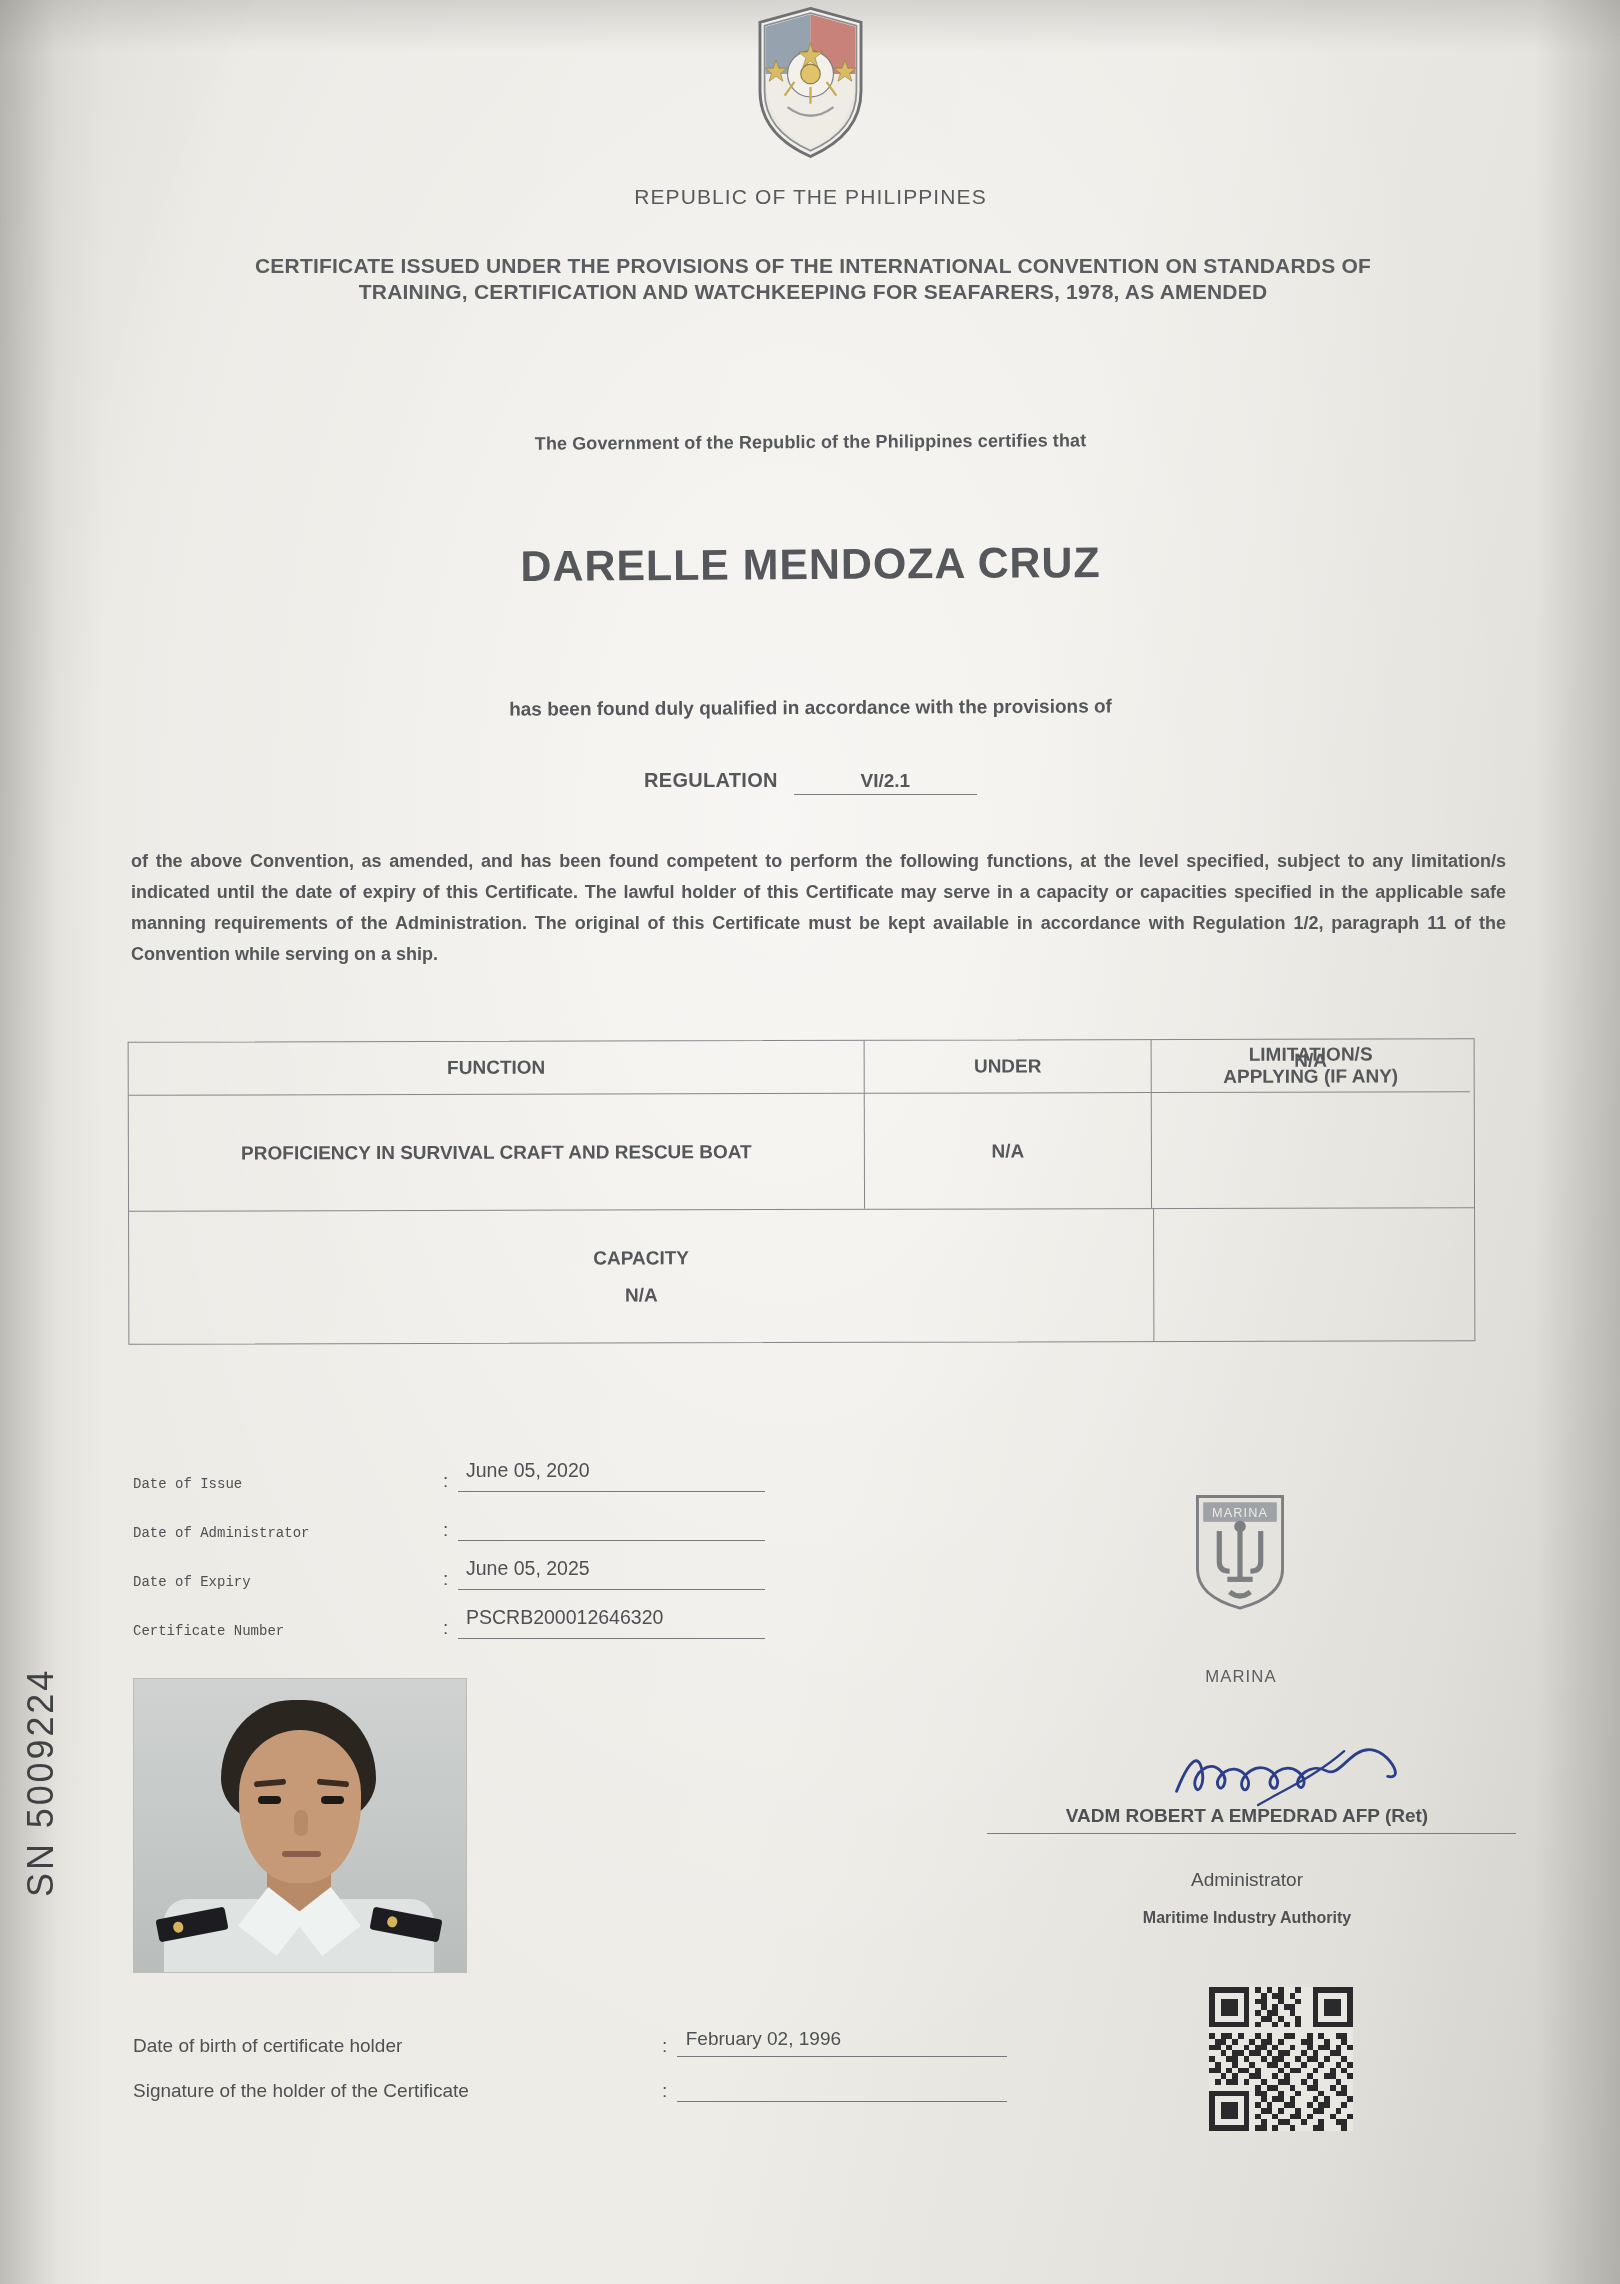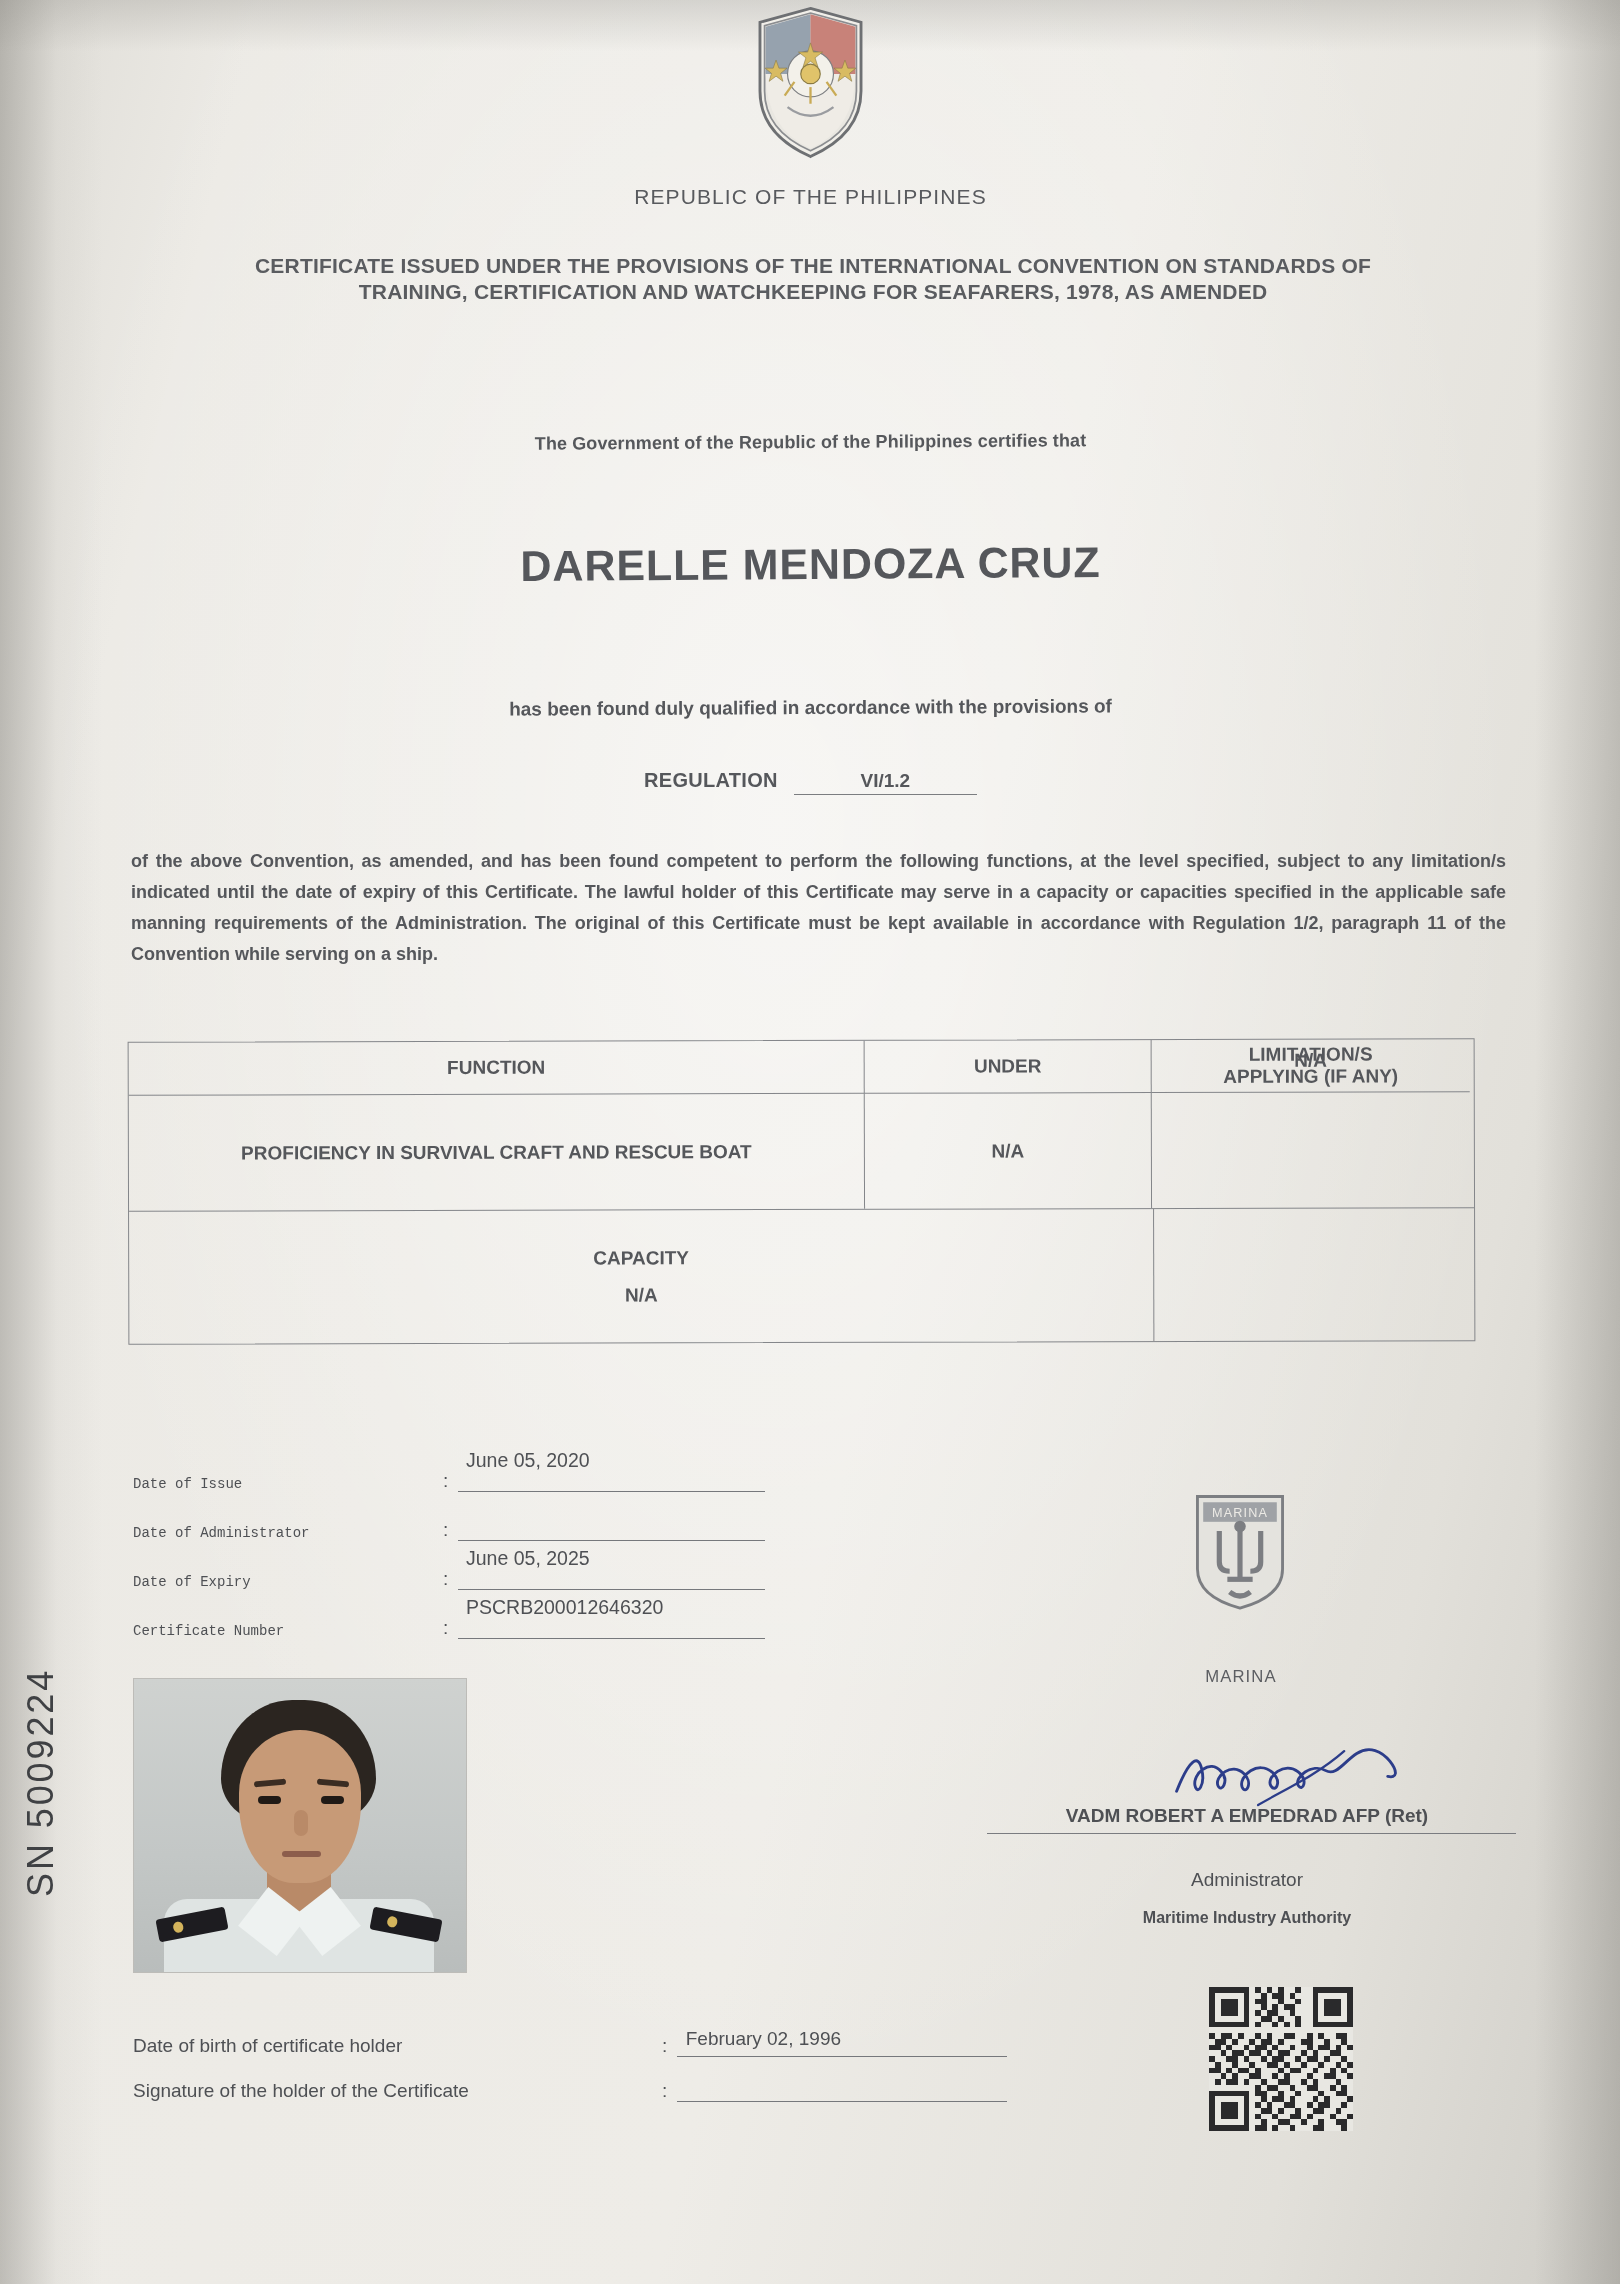--- a/index.html
+++ b/index.html
@@ -211,21 +211,21 @@
     display: flex;
     align-items: flex-end;
     height: 49px;
   }
   .d-label { width: 310px; font-size: 14px; font-family: Liberation Mono, monospace; }
   .d-colon { width: 15px; }
   .d-value {
     width: 299px;
     border-bottom: 1.1px solid #76787c;
     padding-left: 8px;
-    padding-bottom: 18px;
+    padding-bottom: 8px;
     font-size: 19.5px;
     min-height: 24px;
   }
 
   
   .marina-logo {
     position: absolute;
     left: 1194px;
     top: 1493px;
     width: 92px;
@@ -433,21 +433,21 @@
     </div>
 
     <div class="hdr-country">REPUBLIC OF THE PHILIPPINES</div>
     <div class="hdr-conv">CERTIFICATE ISSUED UNDER THE PROVISIONS OF THE INTERNATIONAL CONVENTION ON STANDARDS OF TRAINING, CERTIFICATION AND WATCHKEEPING FOR SEAFARERS, 1978, AS AMENDED</div>
     <div class="hdr-gov">The Government of the Republic of the Philippines certifies that</div>
     <div class="holder-name">DARELLE MENDOZA CRUZ</div>
     <div class="qualified">has been found duly qualified in accordance with the provisions of</div>
 
     <div class="reg-row">
       <span class="reg-label">REGULATION</span>
-      <span class="reg-value">VI/1.2</span>
+      <span class="reg-value">VI/2.1</span>
     </div>
 
     <div class="para">of the above Convention, as amended, and has been found competent to perform the following functions, at the level specified, subject to any limitation/s indicated until the date of expiry of this Certificate. The lawful holder of this Certificate may serve in a capacity or capacities specified in the applicable safe manning requirements of the Administration. The original of this Certificate must be kept available in accordance with Regulation 1/2, paragraph 11 of the Convention while serving on a ship.</div>
 
     <div class="tbl">
       <div class="tbl-row tbl-head">
         <div class="cell c-function">FUNCTION</div>
         <div class="cell c-level">UNDER</div>
         <div class="cell c-limit c-limit-head">
           <div>

